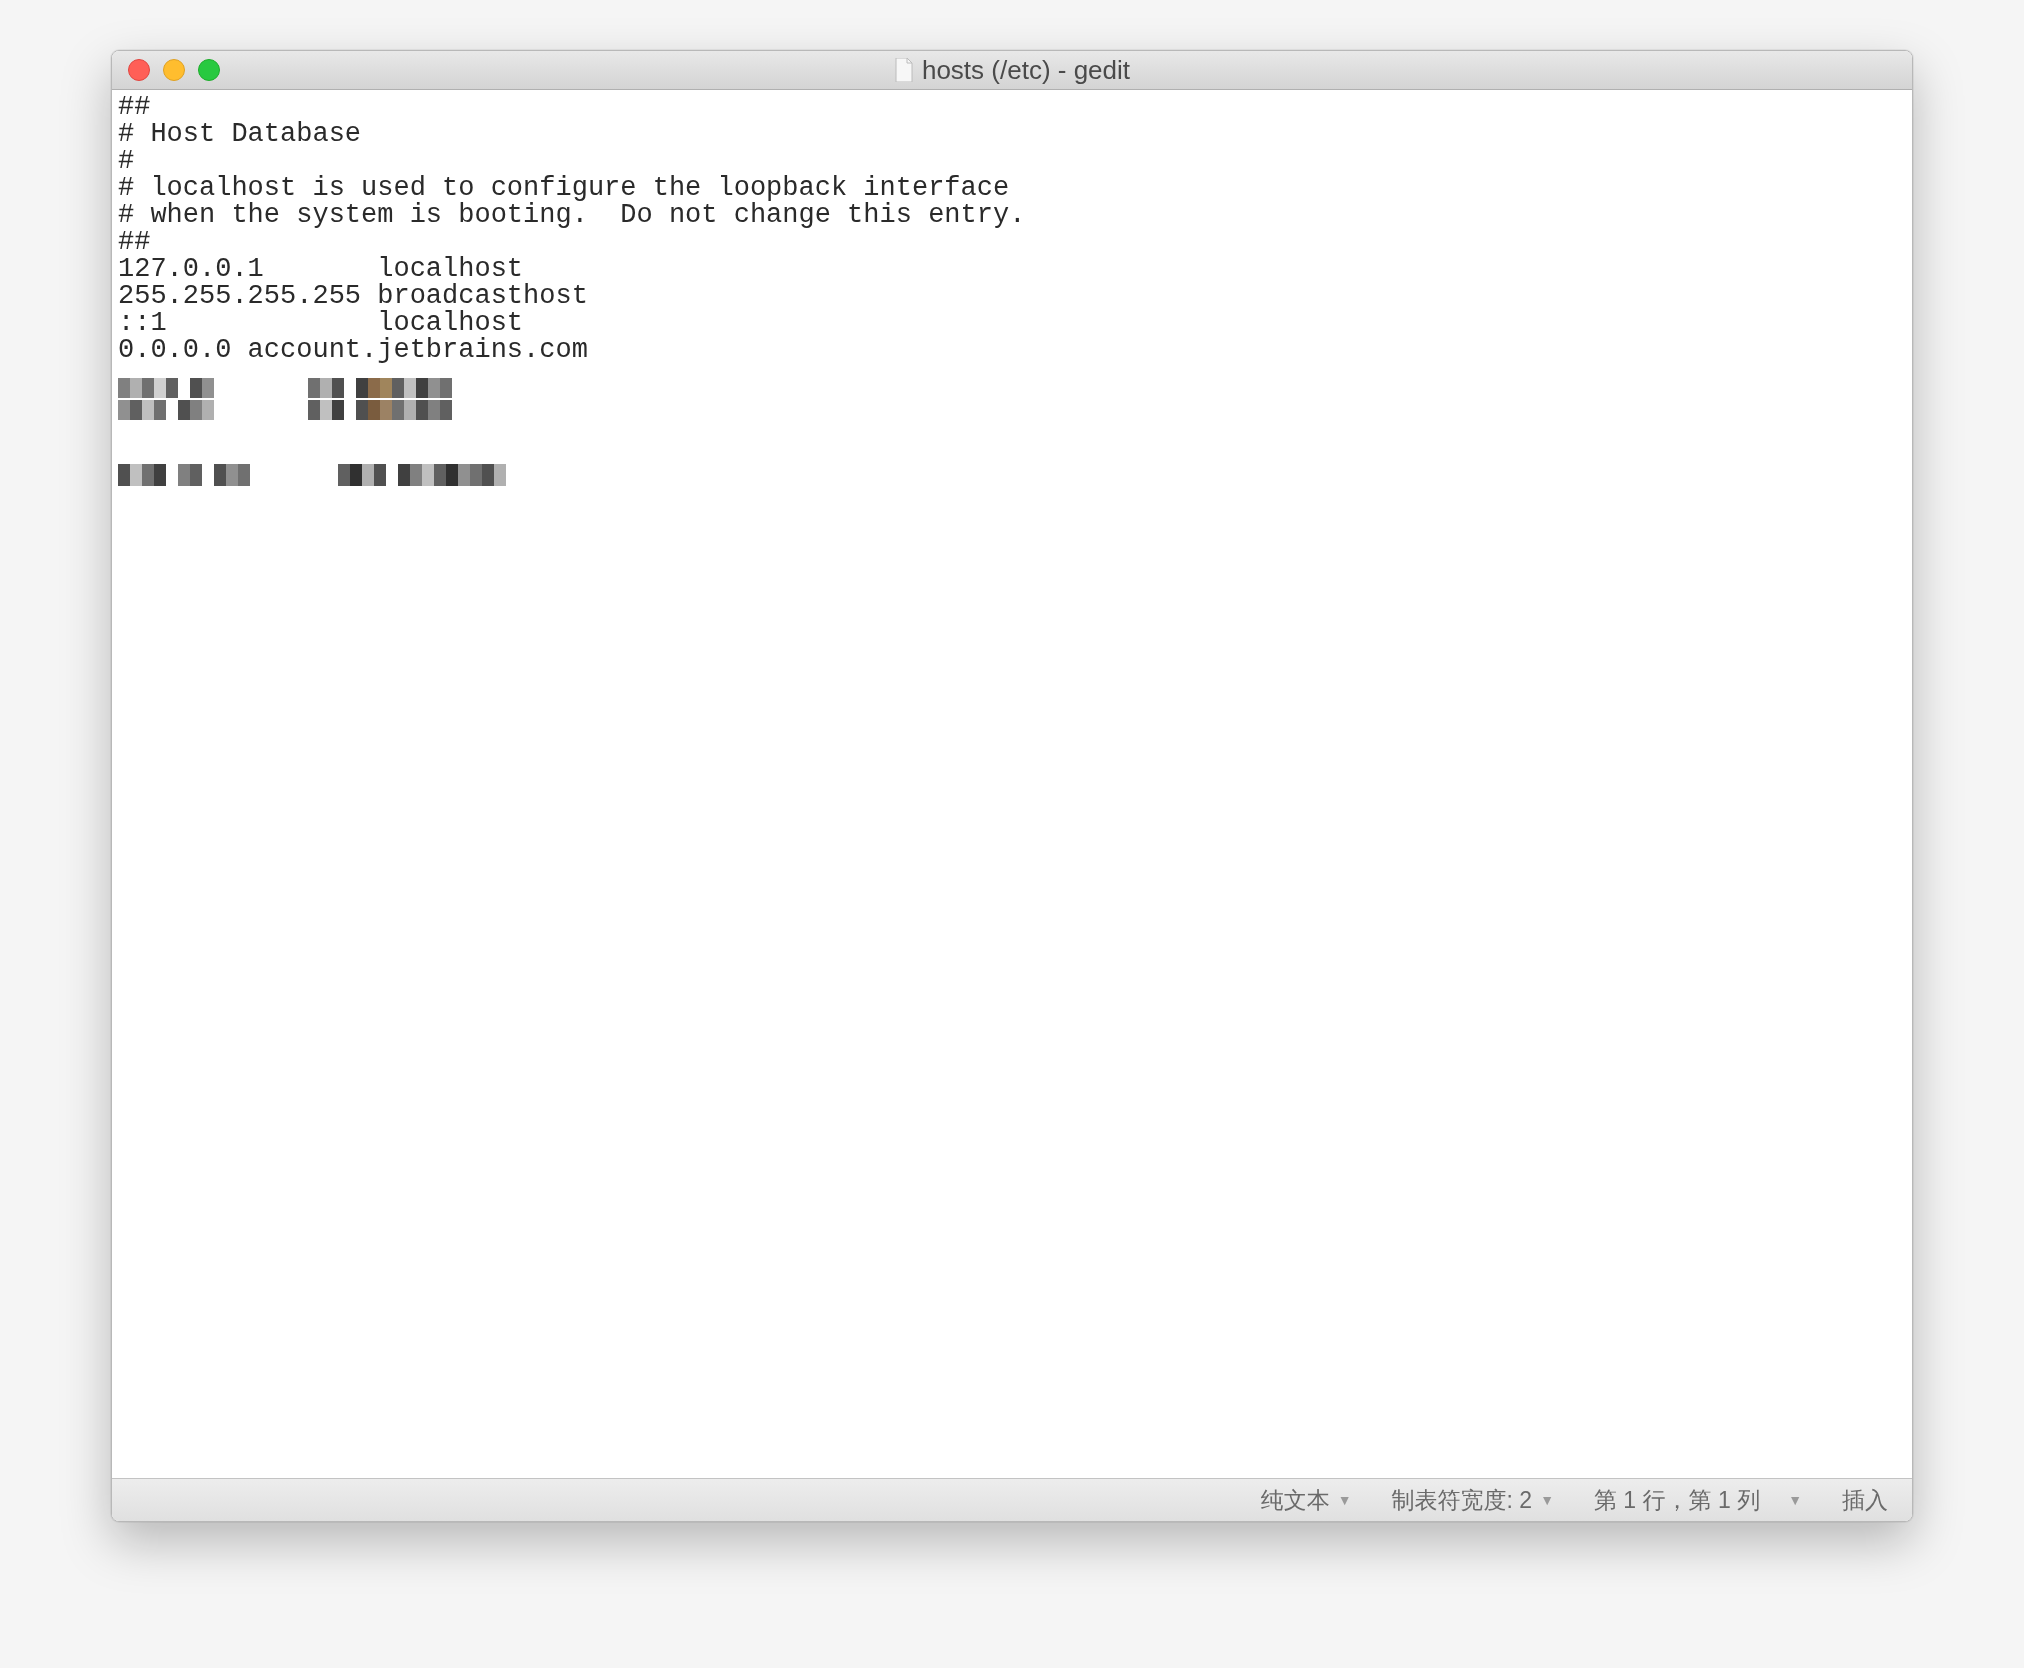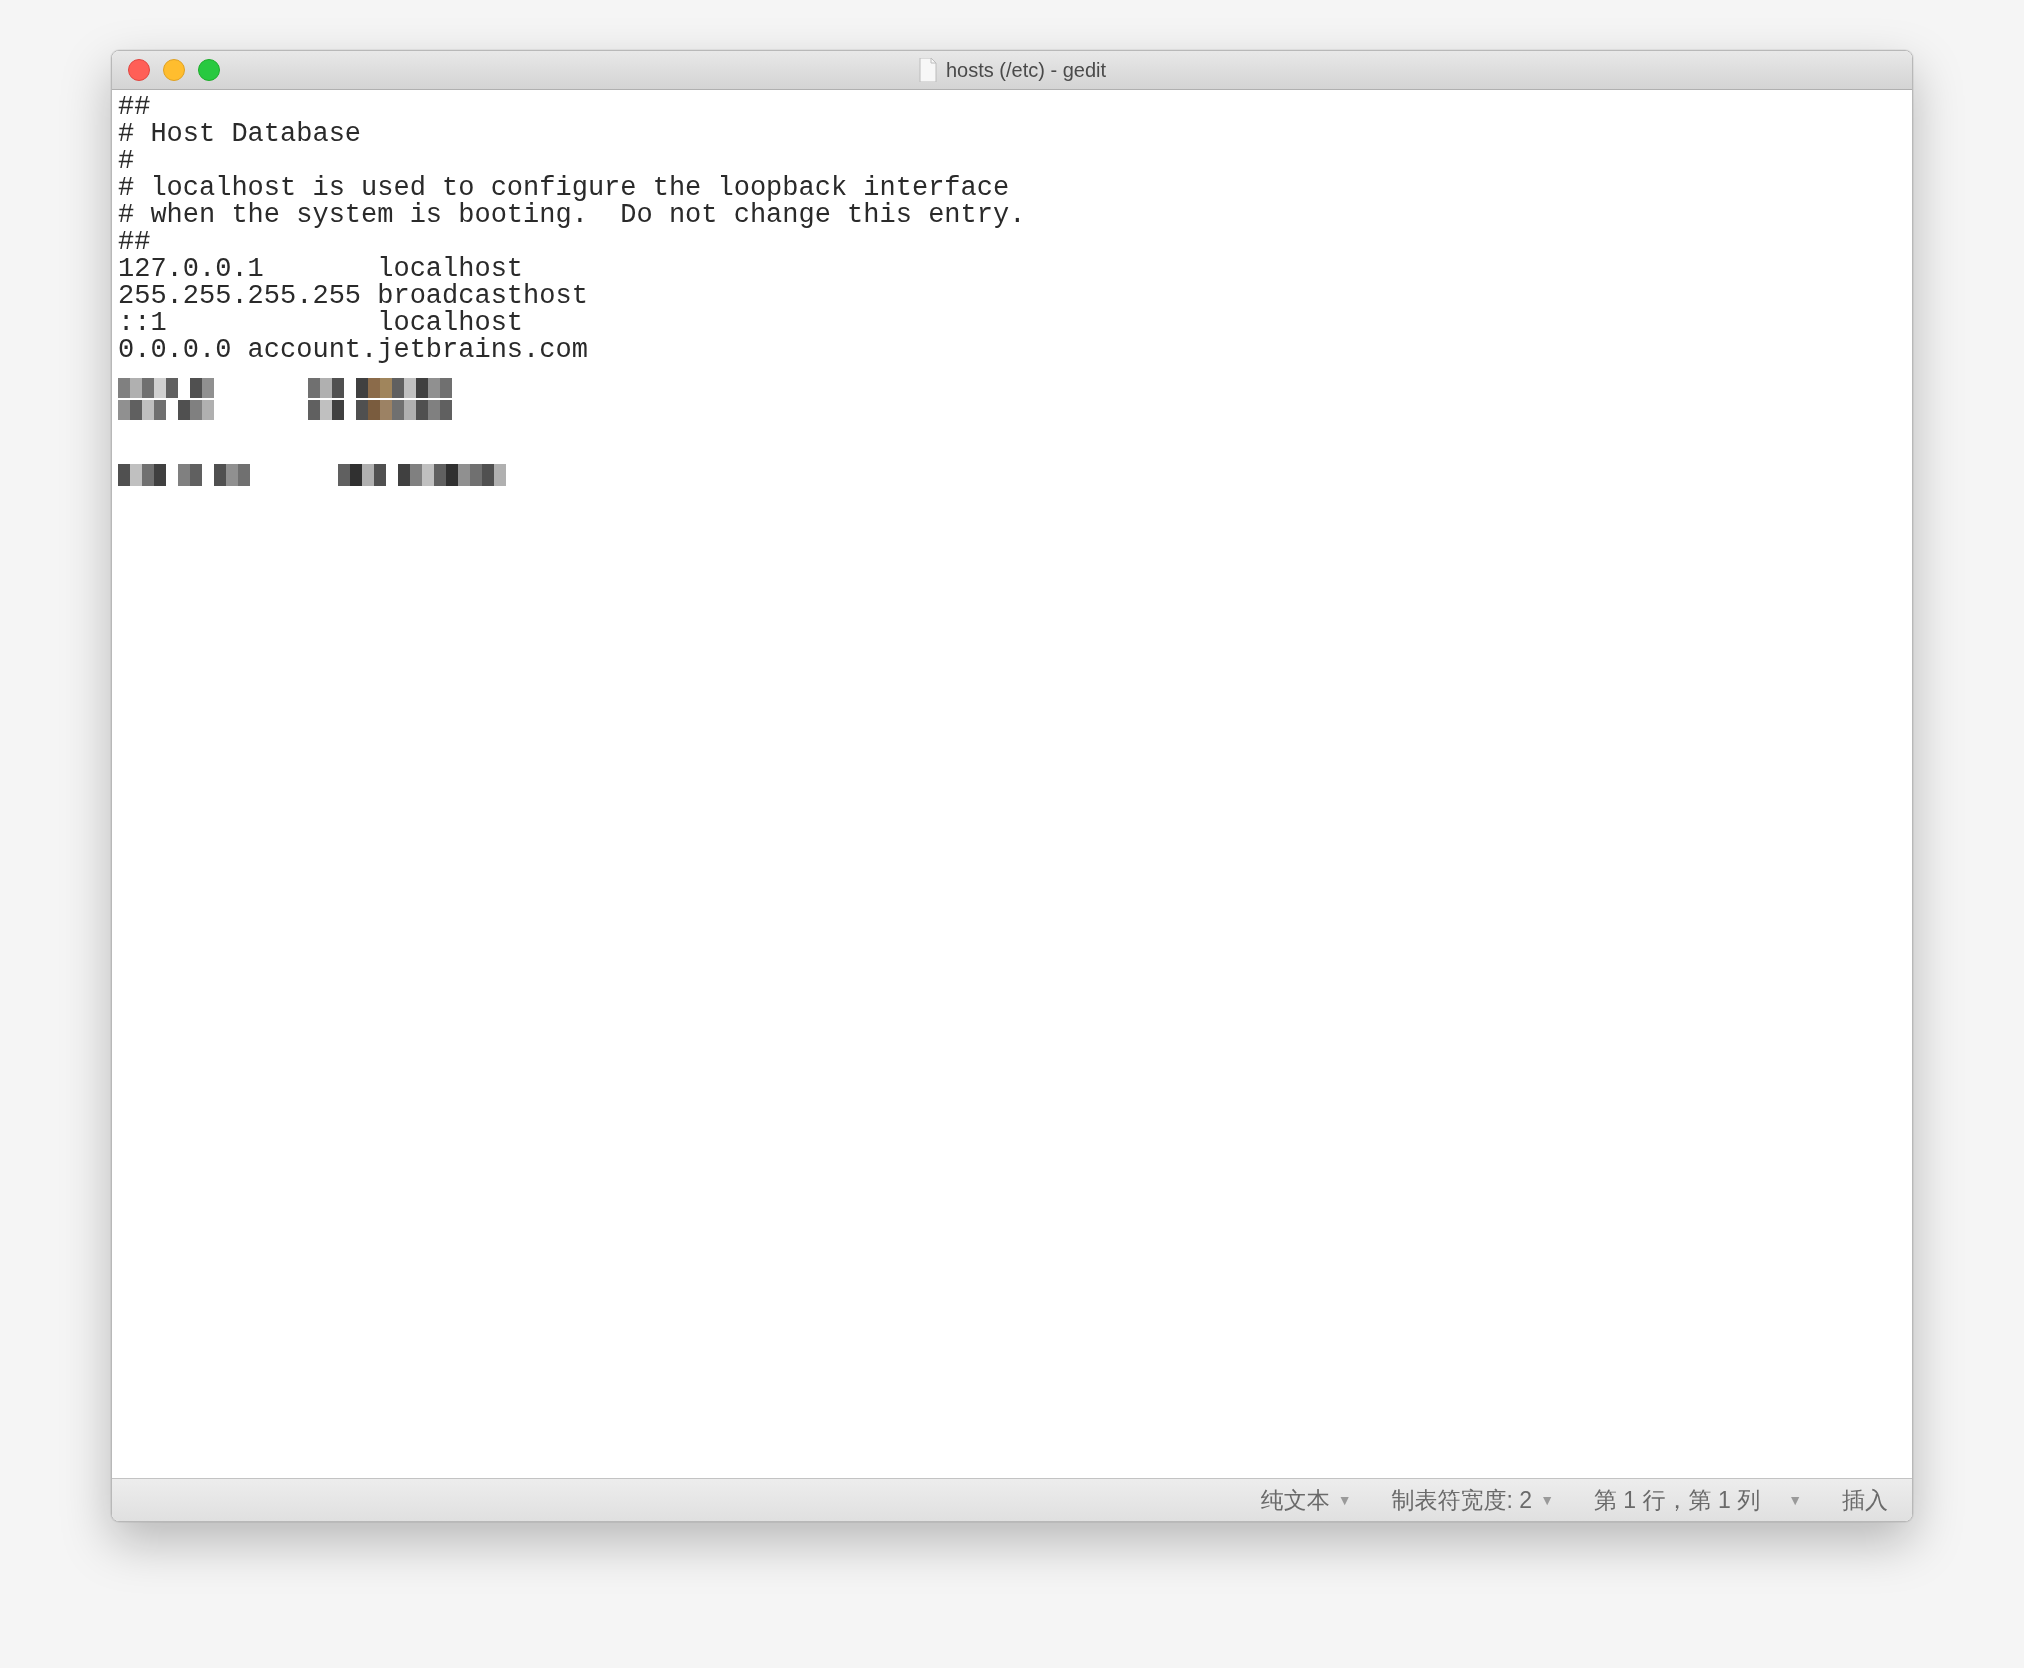--- a/index.html
+++ b/index.html
@@ -61,21 +61,21 @@
     justify-content: center;
     gap: 8px;
     pointer-events: none;
   }
   .doc-icon {
     width: 20px;
     height: 24px;
     display: inline-block;
   }
   .title-text {
-    font-size: 20px;
+    font-size: 26px;
     color: #4a4a4a;
   }
   .editor {
     flex: 1;
     overflow: auto;
     padding: 4px 6px;
   }
   .editor pre {
     margin: 0;
     font-family: Menlo, Consolas, "Courier New", monospace;

